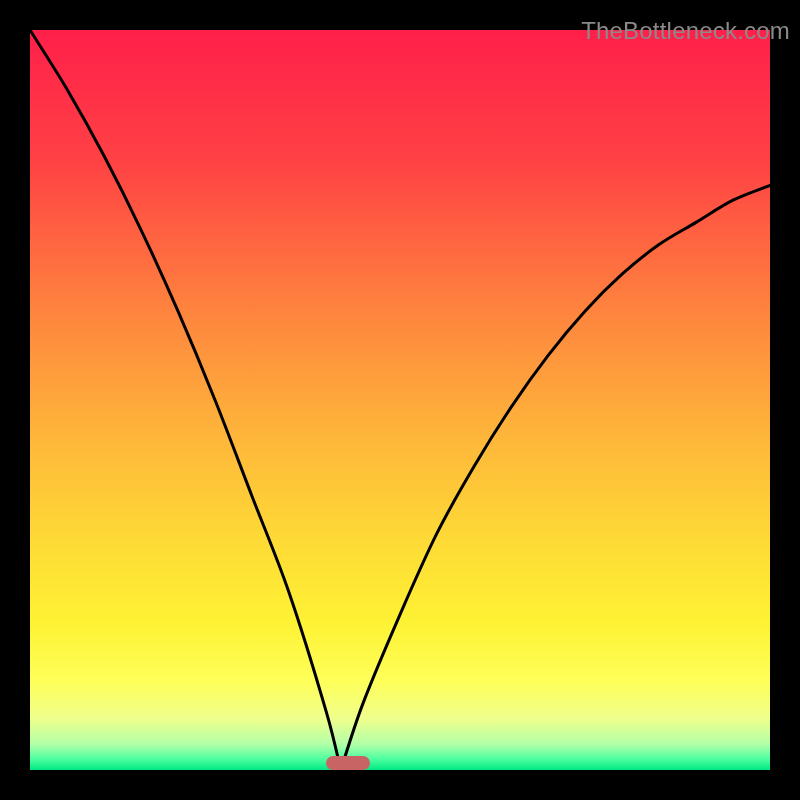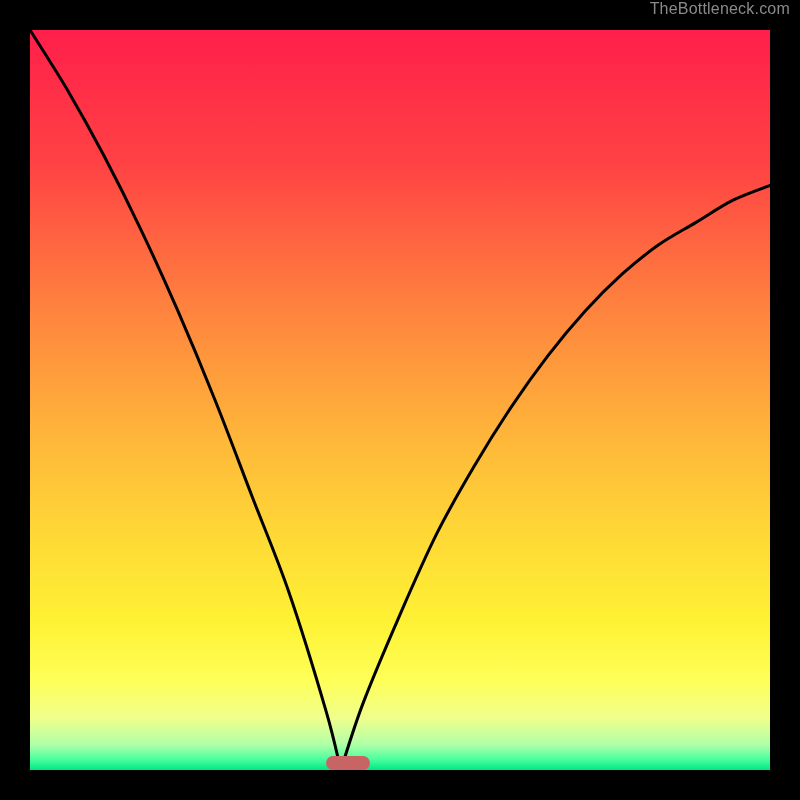--- a/index.html
+++ b/index.html
@@ -42,24 +42,24 @@
     height: 100%;
   }
   .marker {
     position: absolute;
     height: 14px;
     border-radius: 7px;
     background: #c86464;
   }
   .watermark {
     position: absolute;
-    top: 0;
+    top: 17px;
     right: 10px;
     color: #8a8a8a;
-    font-size: 16px;
+    font-size: 24px;
     letter-spacing: 0.2px;
   }
 </style>
 </head>
 <body>
 
 <div class="frame">
 
   <div class="plot">
     <svg class="gradient" viewBox="0 0 740 740" preserveAspectRatio="none">

